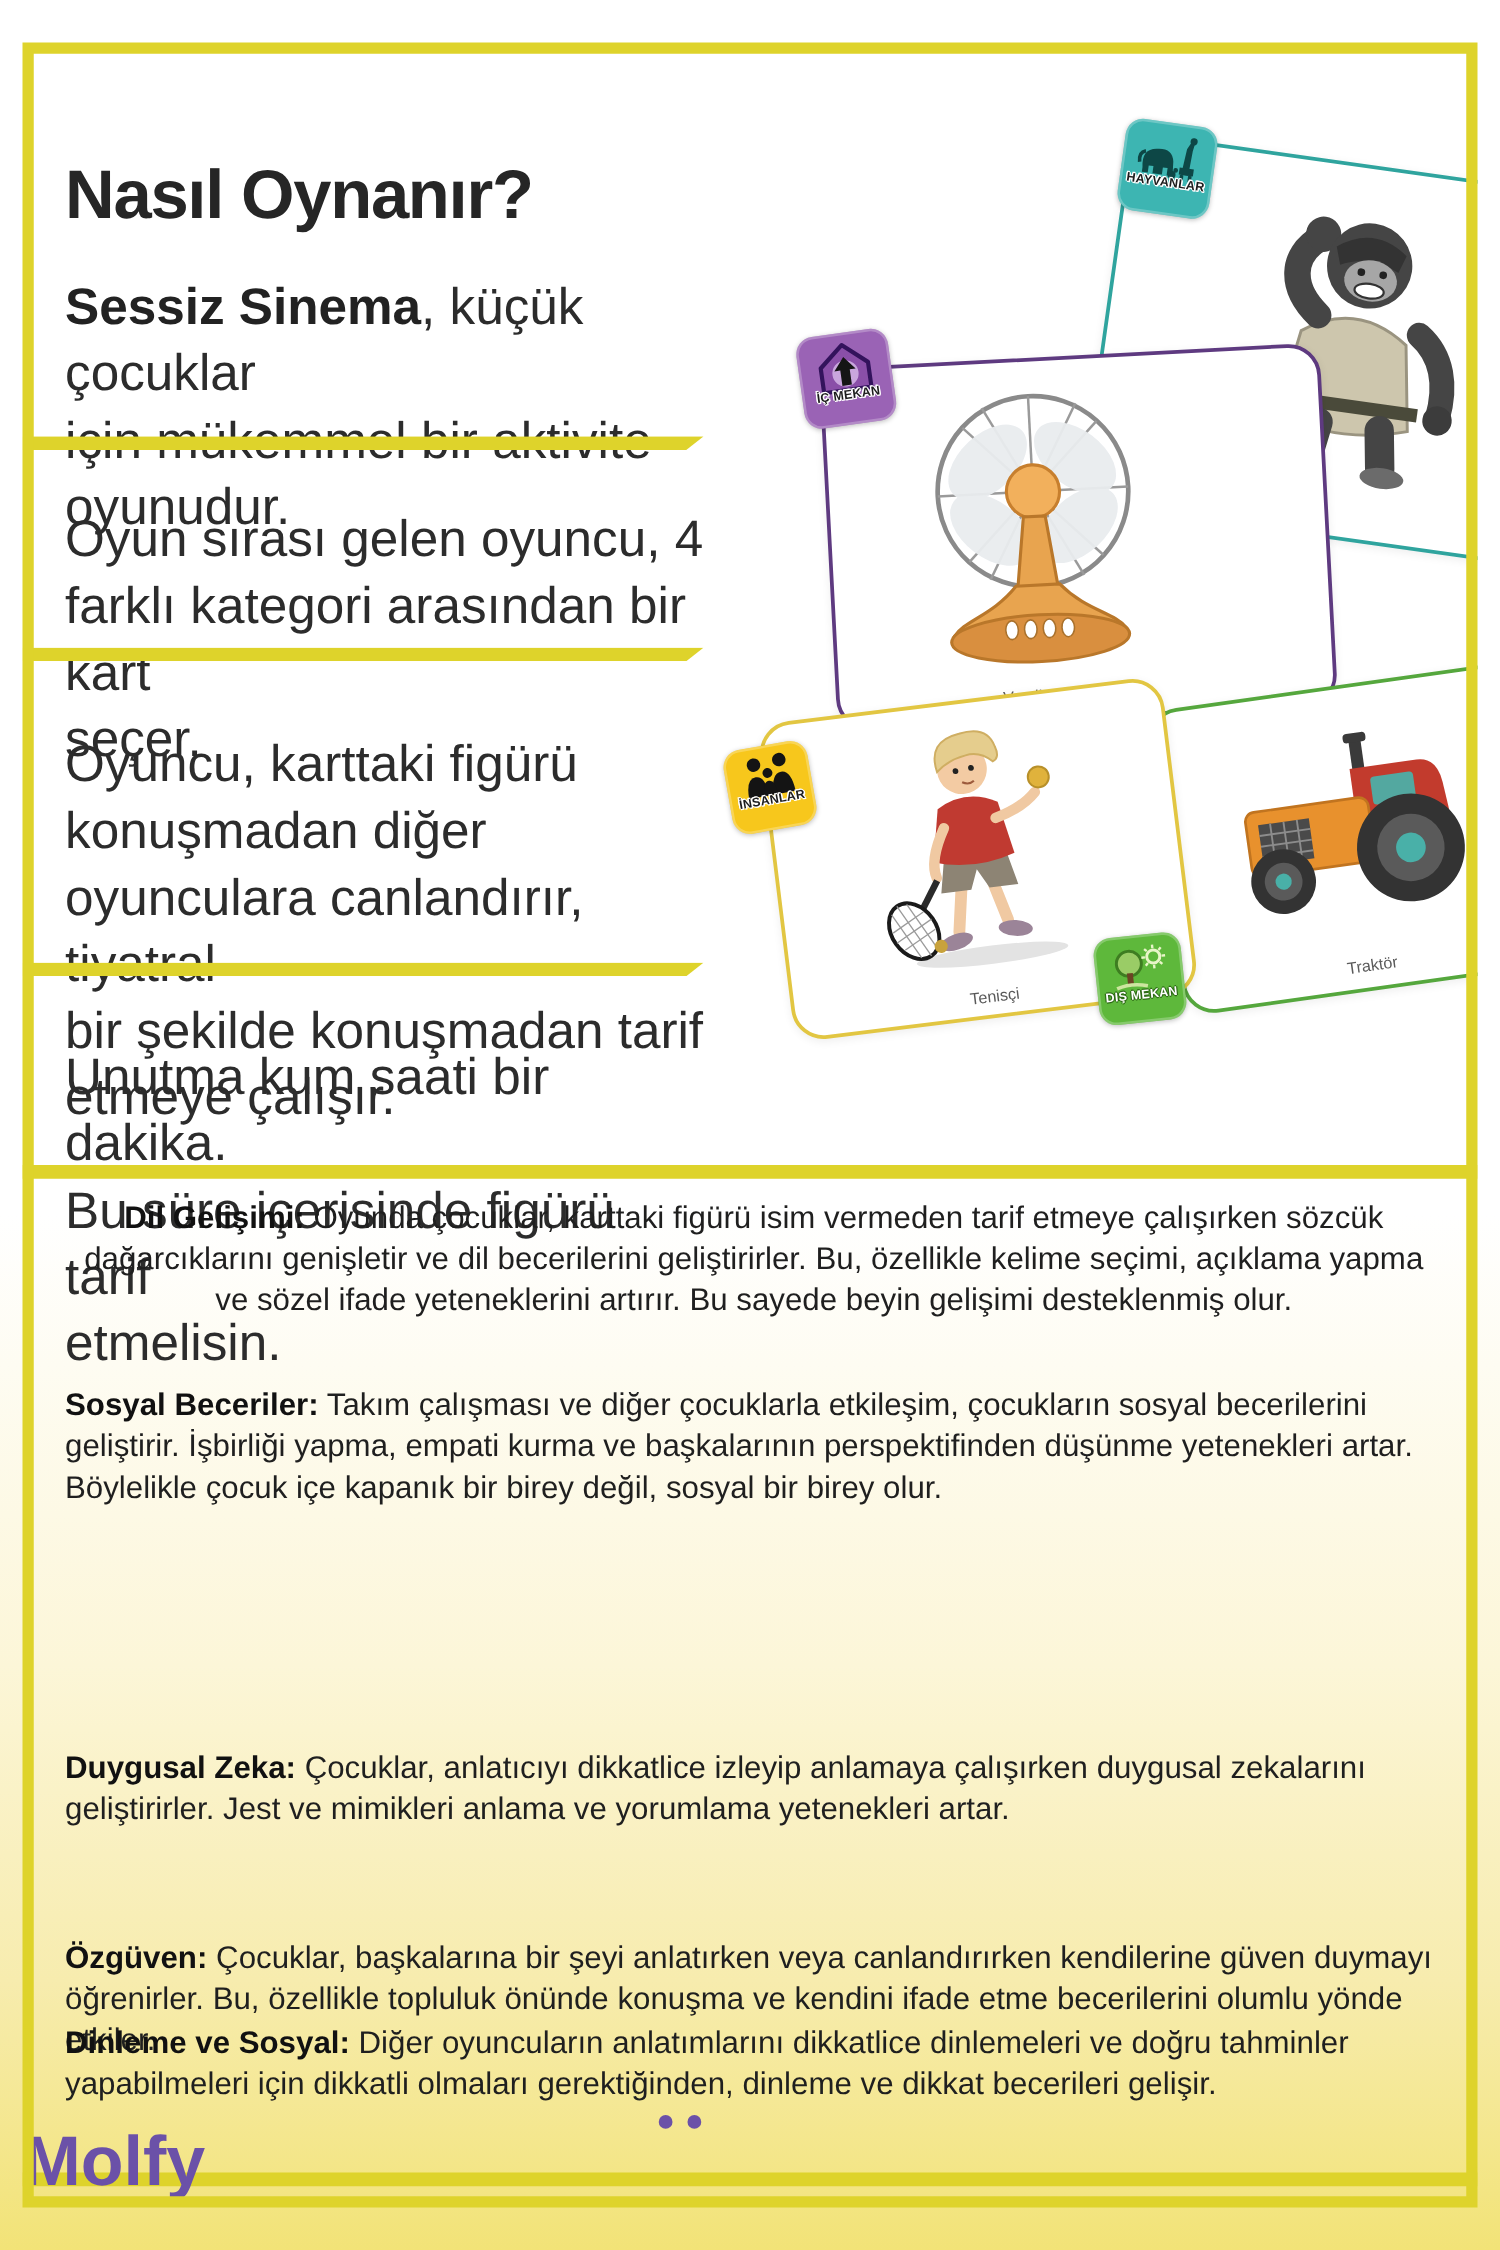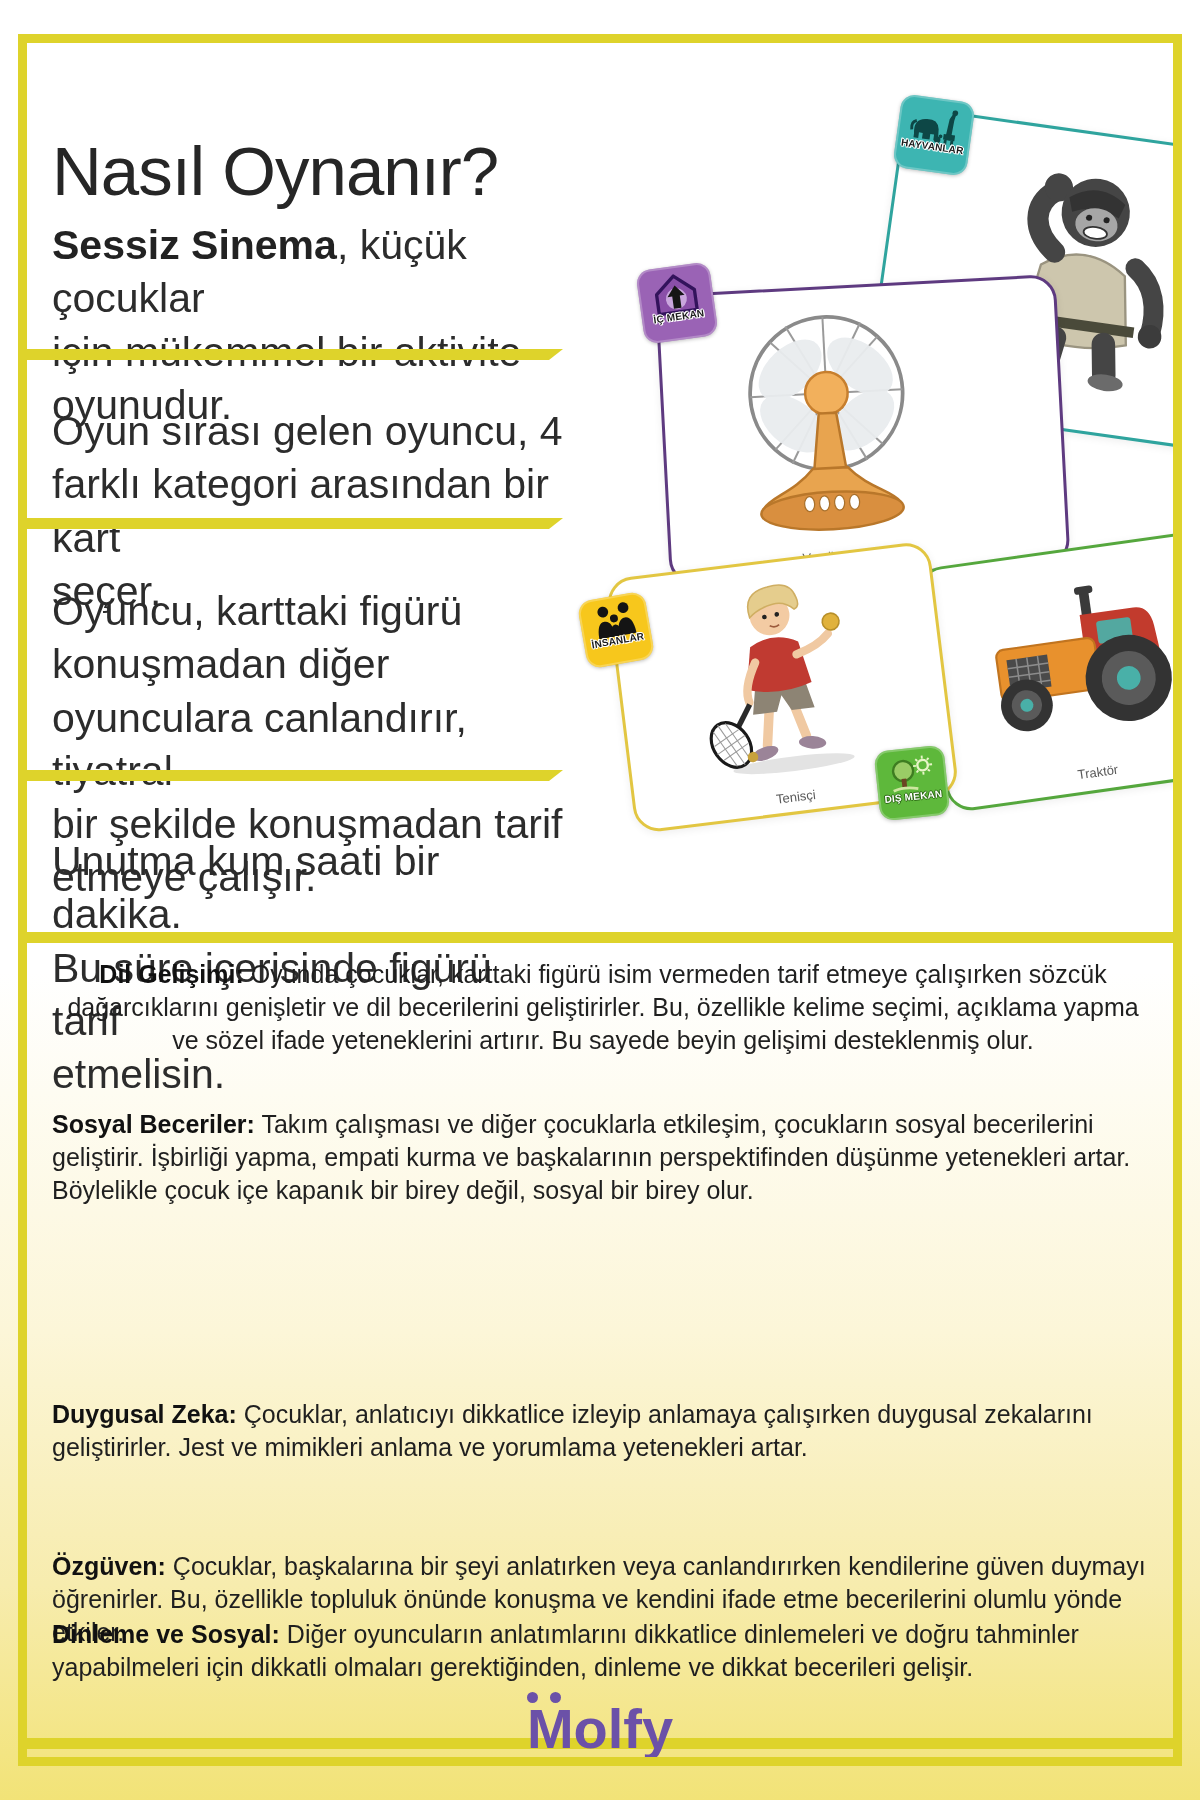--- a/index.html
+++ b/index.html
@@ -13,21 +13,21 @@
     position:absolute;left:18px;top:34px;right:18px;bottom:34px;
     overflow:hidden;
   }
   #frame{
     position:absolute;left:18px;top:34px;right:18px;bottom:34px;
     border:9px solid #ded32b;pointer-events:none;z-index:40;
   }
   
   .page-title{
     position:absolute;left:34px;top:52px;
-    font-size:69px;font-weight:normal;color:#262626;letter-spacing:-1px;
+    font-size:55px;font-weight:bold;color:#262626;letter-spacing:-1px;
   }
   .lead, .step{
     position:absolute;left:34px;width:478px;
     font-size:41px;line-height:1.30;color:#2c2c2c;
     white-space:pre-line;
   }
   .lead{top:144px;}
   .lead b{font-weight:bold;color:#222;}
   .step-1{top:338px;width:512px;margin-top:33px;}
   .step-2{top:510px;width:512px;}
@@ -85,21 +85,21 @@
   
   .benefit{
     position:absolute;left:34px;width:1102px;
     font-size:25px;line-height:1.32;color:#1f1f1f;margin:0;
   }
   .benefit b{font-weight:bold;color:#111;}
   .benefit-0{top:924px;text-align:center;} .benefit-1{top:1074px;} .benefit-2{top:1234px;}
   .benefit-3{top:1364px;} .benefit-4{top:1516px;} .benefit-5{top:1584px;}
   
   .logo{
-    position:absolute;top:1662px;left:0;width:100%;text-align:center;z-index:7;
+    position:absolute;top:1662px;left:0;width:100%;text-align:left;z-index:7;
     font-size:56px;font-weight:bold;color:#6b51a8;letter-spacing:0;
   }
   .logo-dots{position:absolute;left:calc(50% - 73px);top:-4px;display:flex;gap:12px;}
   .logo-dots i{display:block;width:11px;height:11px;border-radius:50%;background:#6b51a8;}
 </style>
 </head>
 <body>
 
 <div id="content">
 

